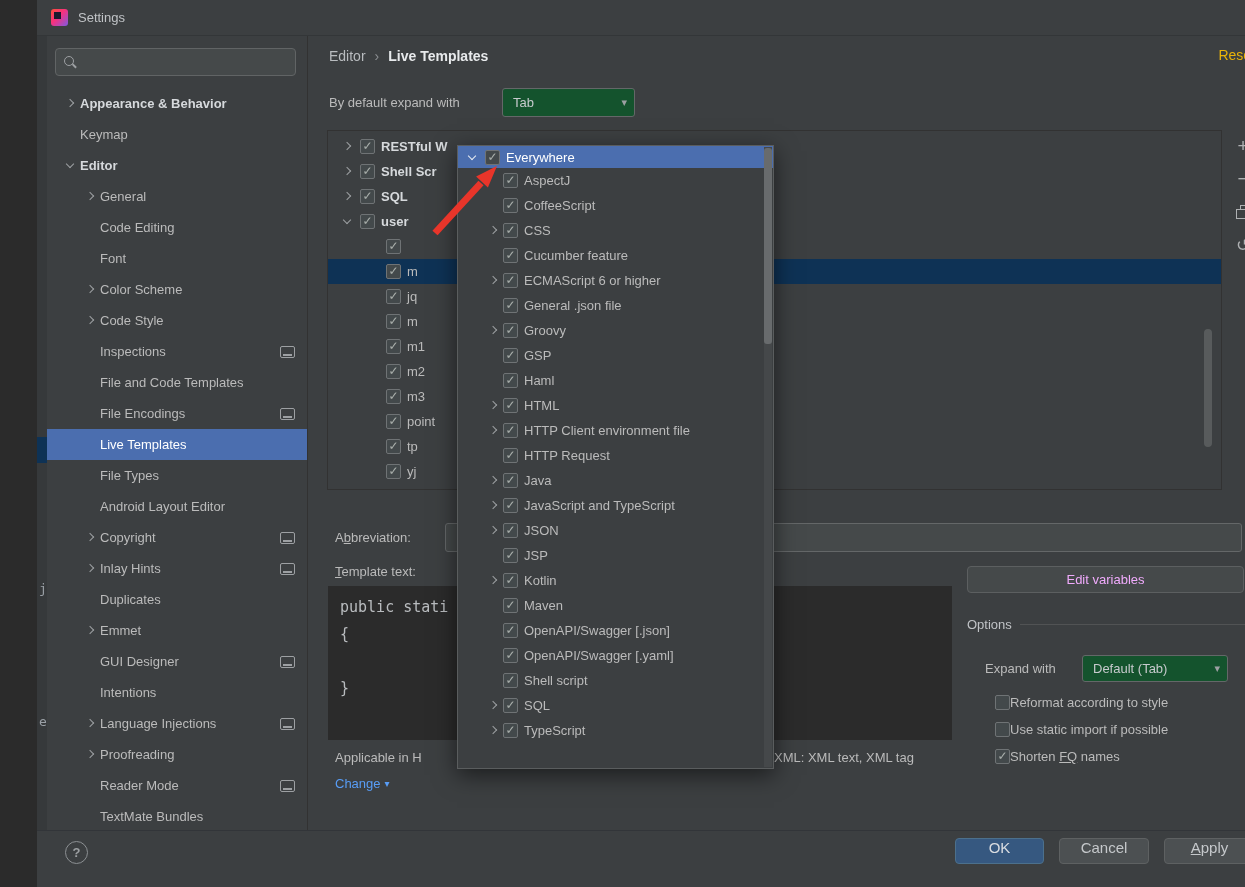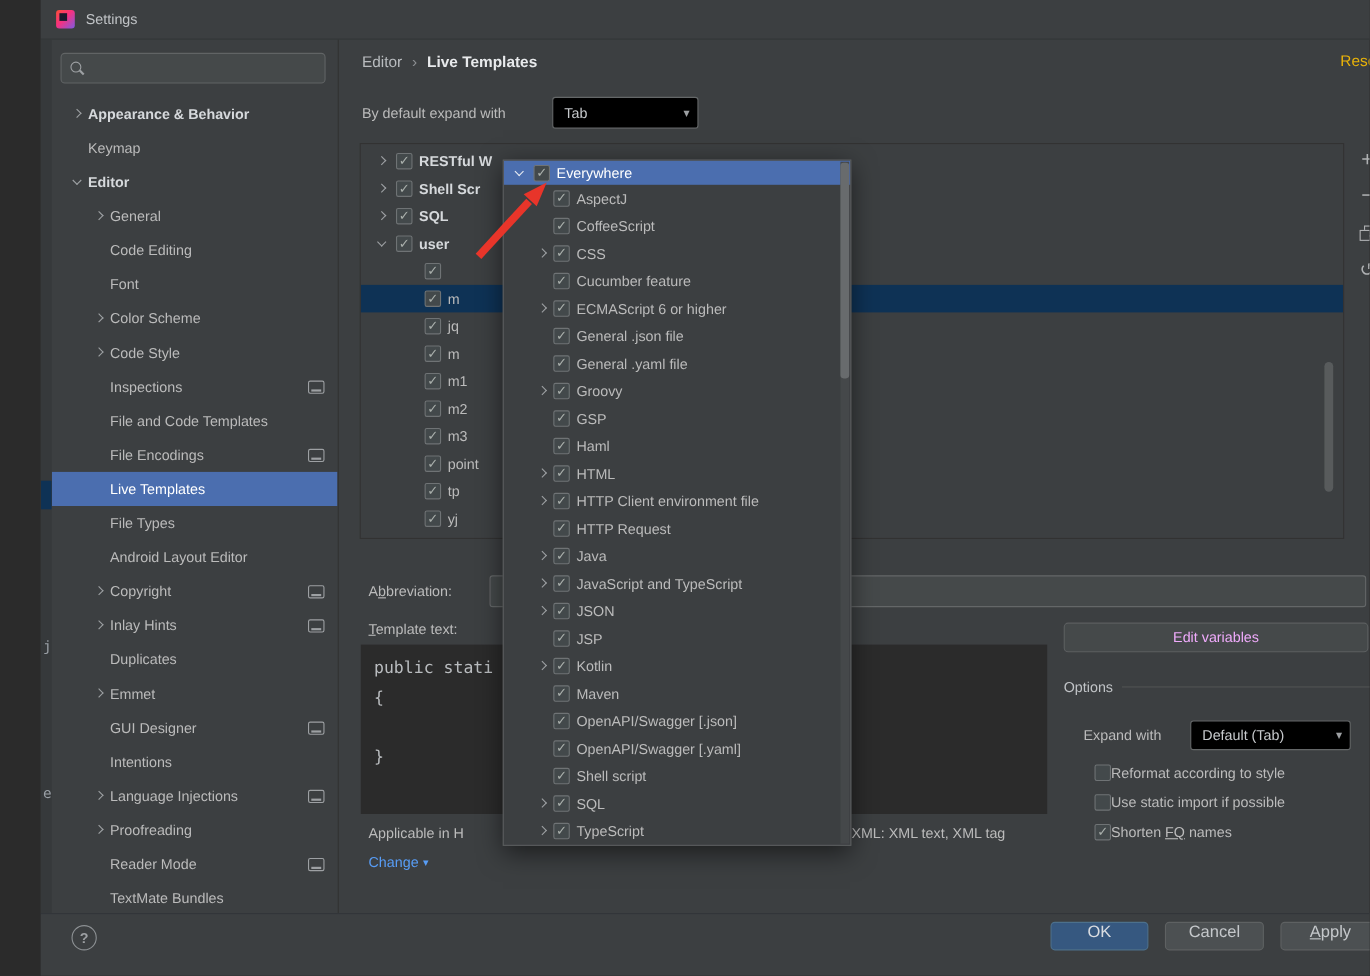--- a/index.html
+++ b/index.html
@@ -55,21 +55,21 @@
 
   
   .breadcrumb{position:absolute;left:292px;top:45px;height:22px;display:flex;align-items:center;gap:9px;font-size:14px;}
   .crumb-first{color:#b9bcbf;cursor:pointer;}
   .crumb-sep{color:#8c8f92;}
   .crumb-last{color:#e8eaec;font-weight:bold;}
   .reset-link{position:absolute;right:27px;top:47px;color:#eab308;font-size:14px;cursor:pointer;}
 
   
   .expand-label{position:absolute;left:292px;top:88px;height:29px;line-height:29px;}
-  .combo{background:#000000;border:1px solid #646768;border-radius:3px;display:flex;align-items:center;
+  .combo{background:#14532d;border:1px solid #646768;border-radius:3px;display:flex;align-items:center;
          box-sizing:border-box;padding:0 7px 0 10px;color:#c7cacd;cursor:pointer;}
   .combo .arrow{margin-left:auto;color:#9da0a3;font-size:11px;}
   #expand-combo{position:absolute;left:465px;top:88px;width:133px;height:29px;}
 
   
   .panel{position:absolute;left:290px;top:130px;width:895px;height:360px;background:#3c3f41;
          border:1px solid #323232;box-sizing:border-box;overflow:hidden;}
   #template-rows{position:absolute;left:0;top:3px;right:0;}
   .list-row{height:25px;display:flex;align-items:center;cursor:pointer;}
   .list-row.lvl0{padding-left:12px;}
@@ -496,25 +496,20 @@
     <span class="chev"></span>
     <span class="cbx checked"></span>
     <span class="ctx-label">ECMAScript 6 or higher</span>
   </div>
         <div class="ctx-row">
     <span class="chev chev-none"></span>
     <span class="cbx checked"></span>
     <span class="ctx-label">General .json file</span>
   </div>
         <div class="ctx-row">
-    <span class="chev chev-none"></span>
-    <span class="cbx checked"></span>
-    <span class="ctx-label">General .yaml file</span>
-  </div>
-        <div class="ctx-row">
     <span class="chev"></span>
     <span class="cbx checked"></span>
     <span class="ctx-label">Groovy</span>
   </div>
         <div class="ctx-row">
     <span class="chev chev-none"></span>
     <span class="cbx checked"></span>
     <span class="ctx-label">GSP</span>
   </div>
         <div class="ctx-row">

